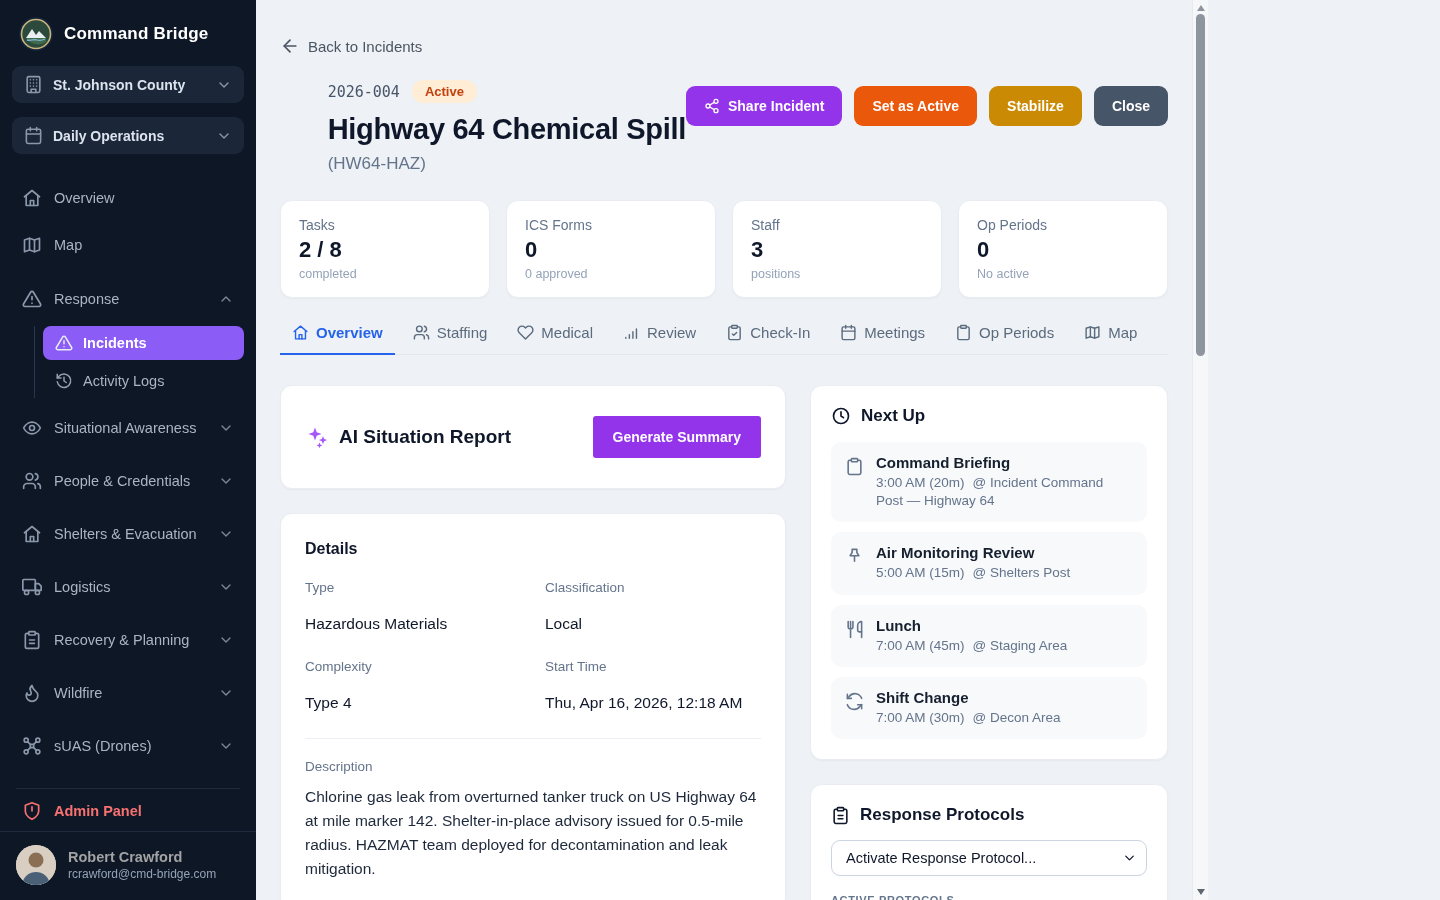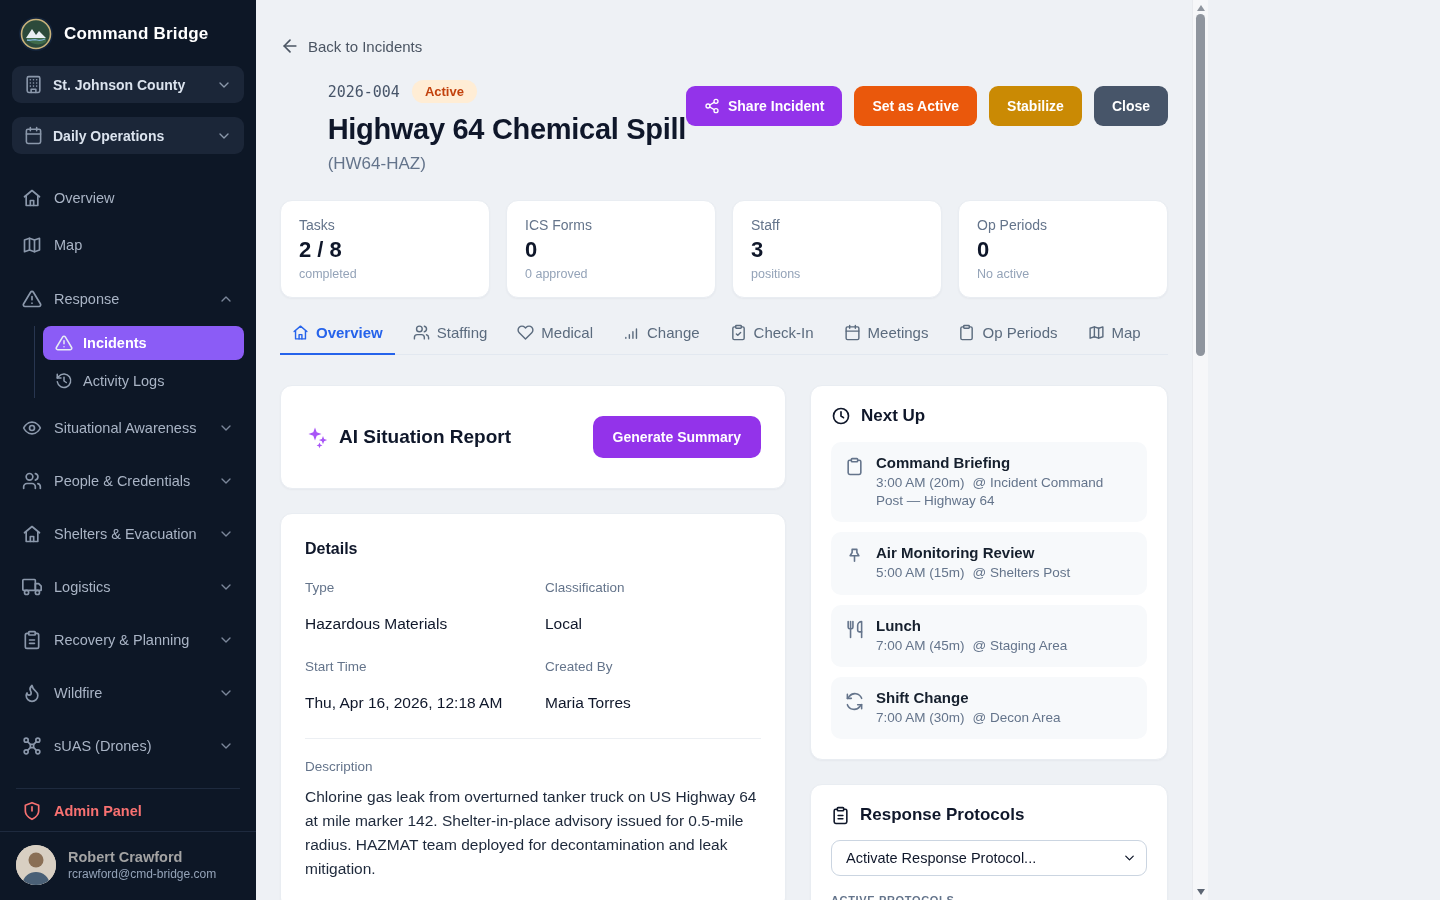--- a/index.html
+++ b/index.html
@@ -63,21 +63,21 @@
   .tab.active { color:#2563eb; border-bottom-color:#2563eb; font-weight:600; }
   .tab.active .icon { color:#2563eb; }
 
   .content-grid { display:grid; grid-template-columns:1fr 358px; gap:24px; margin-top:30px; }
   .card { background:#fff; border:1px solid #e9edf2; border-radius:12px; box-shadow:0 1px 2px rgba(16,24,40,.04); }
 
   .ai-card { padding:30px 24px; display:flex; align-items:center; justify-content:space-between; }
   .ai-title-row { display:flex; align-items:center; gap:10px; }
   .ai-title-row .icon { color:#a855f7; }
   .ai-title { font-size:19px; font-weight:700; color:#0f172a; }
-  .btn-generate { background:#9333ea; border:none; border-radius:10px; color:#fff; font-size:14px; font-weight:700; padding:13px 20px; cursor:pointer; font-family:inherit; }
+  .btn-generate { background:#9333ea; border:none; border-radius:3px; color:#fff; font-size:14px; font-weight:700; padding:13px 20px; cursor:pointer; font-family:inherit; }
 
   .details-card { margin-top:24px; padding:26px 24px 28px 24px; }
   .details-heading { font-size:16px; font-weight:600; color:#0f172a; }
   .fields-grid { display:grid; grid-template-columns:1fr 1fr; gap:26px 24px; margin-top:22px; }
   .field-label { font-size:13.5px; color:#64748b; }
   .field-value { font-size:15.5px; color:#0f172a; margin-top:20px; }
   .details-sep { border-top:1px solid #eceff3; margin:26px 0 20px 0; }
   .desc-label { font-size:13.5px; color:#64748b; }
   .desc-text { font-size:15.5px; color:#1e293b; line-height:1.55; margin-top:11px; max-width:680px; }
 
@@ -552,21 +552,21 @@
             </svg>
           </span>
         <span>Medical</span>
       </div>
       <div class="tab">
         <span class="icon">
             <svg width="17" height="17">
               <use href="#i-bars"></use>
             </svg>
           </span>
-        <span>Change</span>
+        <span>Review</span>
       </div>
       <div class="tab">
         <span class="icon">
             <svg width="17" height="17">
               <use href="#i-clipcheck"></use>
             </svg>
           </span>
         <span>Check-In</span>
       </div>
       <div class="tab">
@@ -615,26 +615,26 @@
           <div class="fields-grid">
             <div>
               <div class="field-label">Type</div>
               <div class="field-value">Hazardous Materials</div>
             </div>
             <div>
               <div class="field-label">Classification</div>
               <div class="field-value">Local</div>
             </div>
             <div>
+              <div class="field-label">Complexity</div>
+              <div class="field-value">Type 4</div>
+            </div>
+            <div>
               <div class="field-label">Start Time</div>
               <div class="field-value">Thu, Apr 16, 2026, 12:18 AM</div>
-            </div>
-            <div>
-              <div class="field-label">Created By</div>
-              <div class="field-value">Maria Torres</div>
             </div>
           </div>
           <div class="details-sep"></div>
           <div class="desc-label">Description</div>
           <div class="desc-text">Chlorine gas leak from overturned tanker truck on US Highway 64 at mile marker 142. Shelter-in-place advisory issued for 0.5-mile radius. HAZMAT team deployed for decontamination and leak mitigation.</div>
         </section>
       </div>
 
       <div>
         <section class="card nextup-card">

